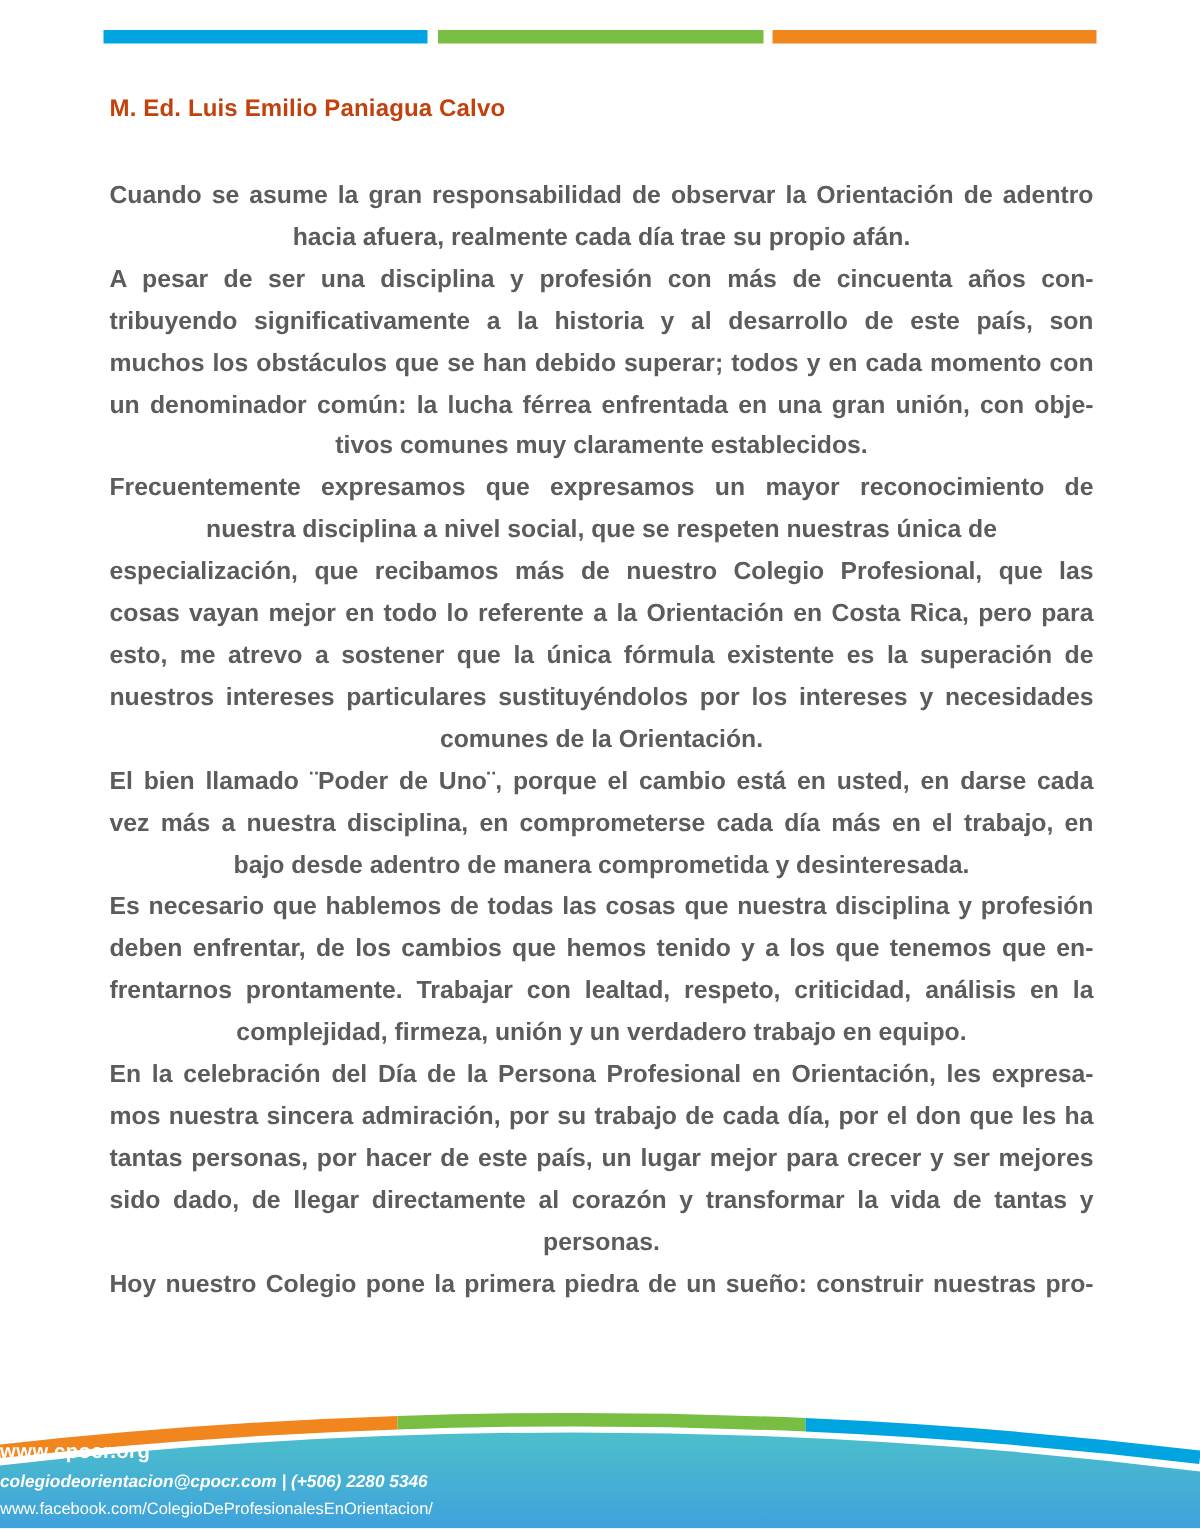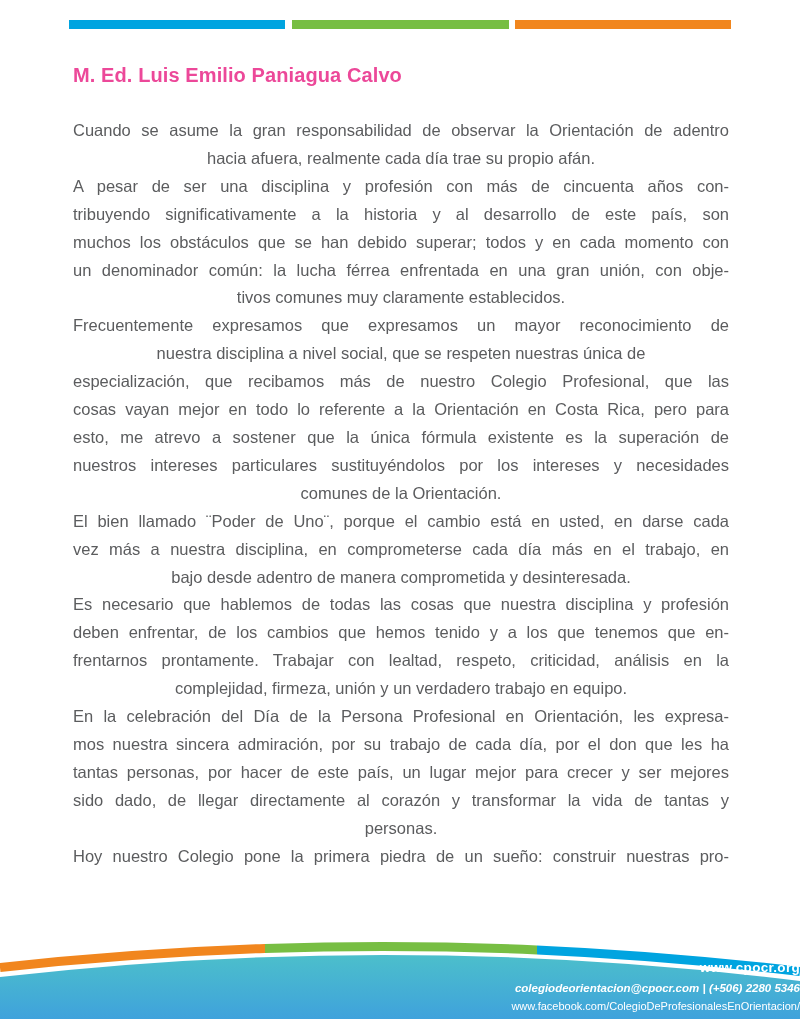--- a/index.html
+++ b/index.html
@@ -12,52 +12,52 @@
   }
   
   .topbar-seg{position:absolute;top:20px;height:9px;}
   .seg-blue{left:69px;width:216px;}
   .seg-green{left:292px;width:217px;}
   .seg-orange{left:515px;width:216px;}
 
   
   .author{
     position:absolute;left:73px;top:64px;
-    font-size:20px;font-weight:bold;
-    color:#ec4899;letter-spacing:0.1px;
+    font-size:16px;font-weight:bold;
+    color:#c2410c;letter-spacing:0.1px;
   }
 
   
   .article{
     position:absolute;left:73px;top:117px;width:656px;
     font-size:16.5px;color:#5B5C5E;line-height:27.9px;
   }
   .paragraph{margin:0;}
   .line{width:656px;text-align:center;}
   .line.just{text-align:justify;text-align-last:justify;}
 
   
   .footer-svg{position:absolute;left:0;top:910px;width:800px;height:109px;display:block;}
-  .footer-text{position:absolute;left:0;width:800px;text-align:right;color:#ffffff;}
+  .footer-text{position:absolute;left:0;width:800px;text-align:left;color:#ffffff;}
   .footer-site{top:960px;font-size:13.5px;font-weight:bold;letter-spacing:0.3px;}
   .footer-contact{top:982px;font-size:11.5px;font-weight:bold;font-style:italic;}
   .footer-facebook{top:1000px;font-size:11px;font-weight:normal;}
 </style>
 </head>
 <body>
 
 <div>
   <div class="topbar-seg seg-blue" style="background: rgb(0, 164, 224);"></div>
   <div class="topbar-seg seg-green" style="background: rgb(119, 190, 67);"></div>
   <div class="topbar-seg seg-orange" style="background: rgb(241, 134, 30);"></div>
 </div>
 
 <div class="author">M. Ed. Luis Emilio Paniagua Calvo</div>
 
-<div class="article" style="color: rgb(91, 92, 94);">
+<div class="article" style="color: rgb(91, 92, 94); font-weight: bold;">
     <div class="paragraph">
       <div class="line just">Cuando se asume la gran responsabilidad de observar la Orientación de adentro</div>
       <div class="line">hacia afuera, realmente cada día trae su propio afán.</div>
     </div>
     <div class="paragraph">
       <div class="line just">A pesar de ser una disciplina y profesión con más de cincuenta años con-</div>
       <div class="line just">tribuyendo significativamente a la historia y al desarrollo de este país, son</div>
       <div class="line just">muchos los obstáculos que se han debido superar; todos y en cada momento con</div>
       <div class="line just">un denominador común: la lucha férrea enfrentada en una gran unión, con obje-</div>
       <div class="line">tivos comunes muy claramente establecidos.</div>

